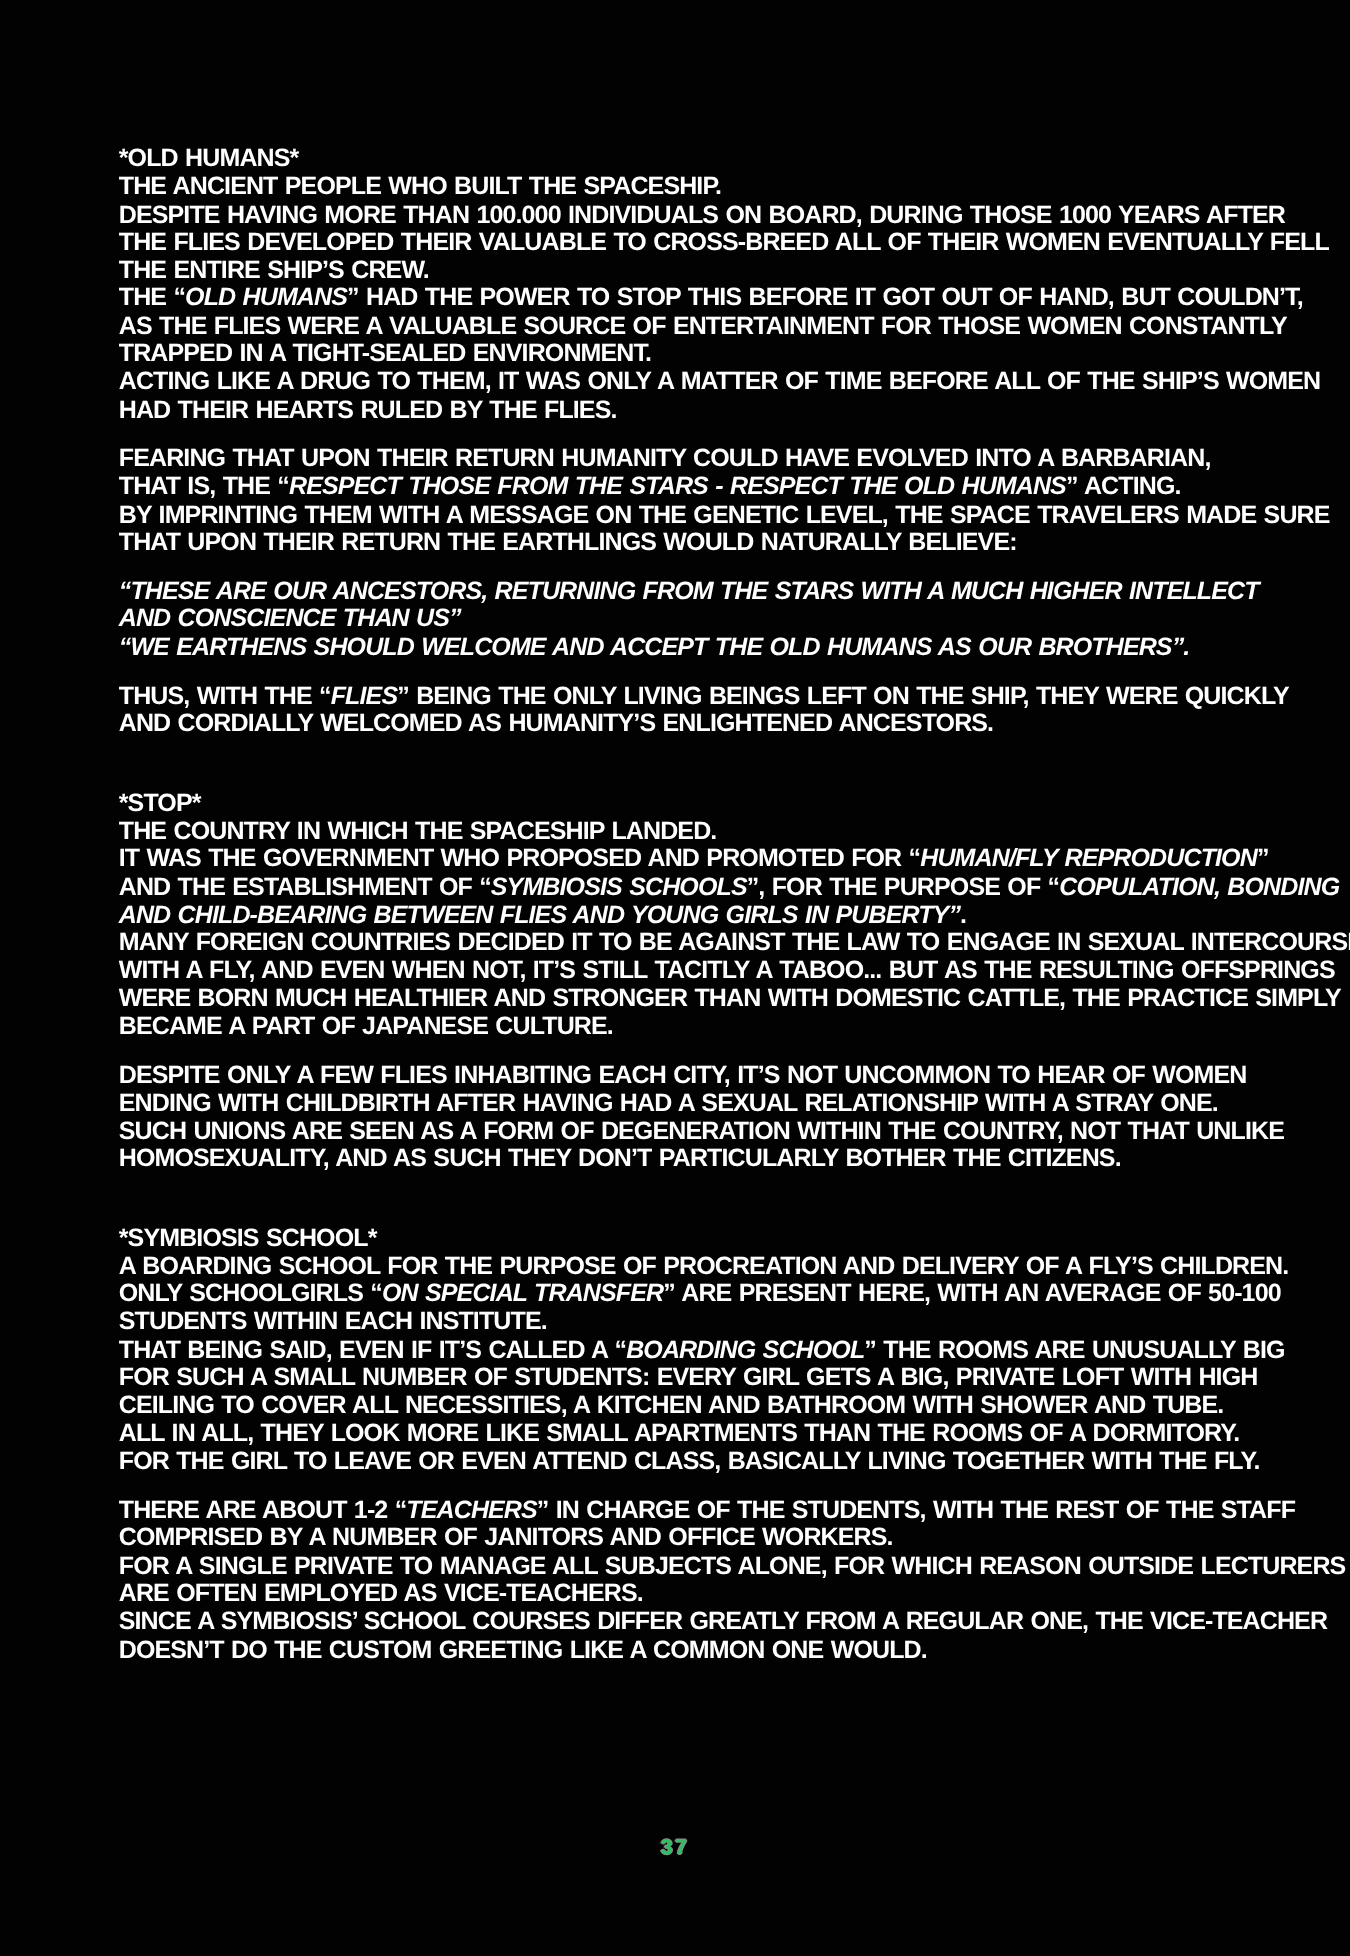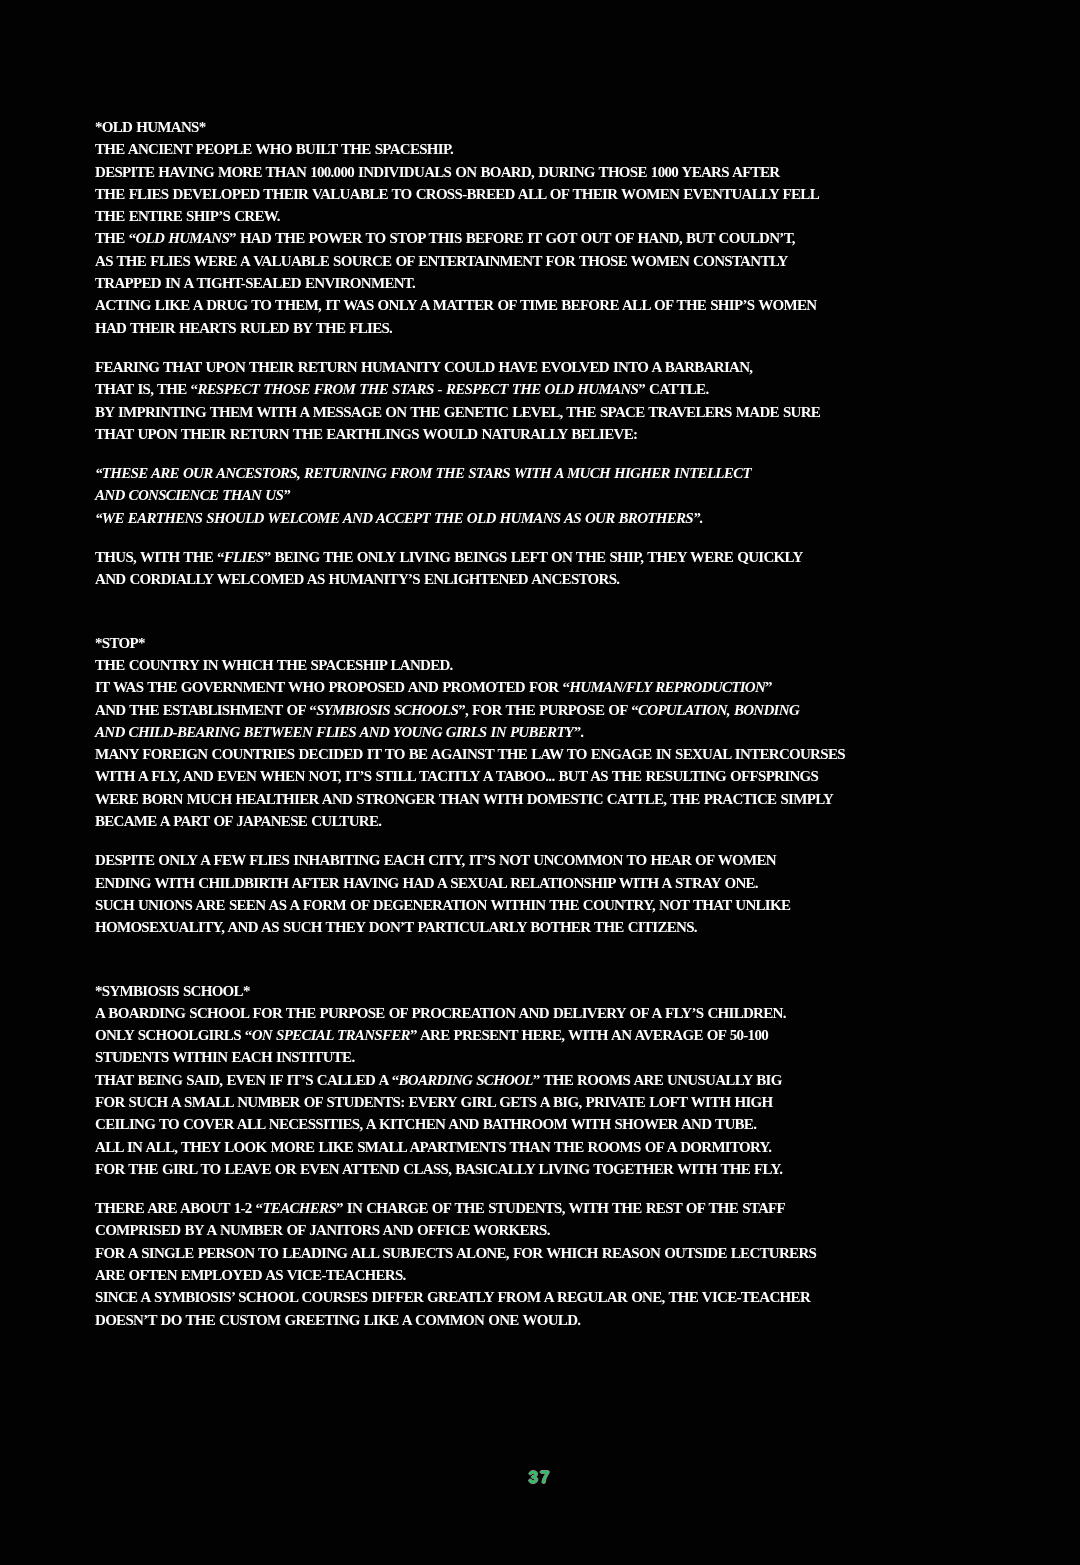--- a/index.html
+++ b/index.html
@@ -16,24 +16,23 @@
     overflow: hidden;
     color: #ffffff;
     font-family: "Liberation Sans", "DejaVu Sans", sans-serif;
     font-weight: bold;
   }
   .content {
     position: absolute;
     left: 95px;
     top: 116px;
     width: 940px;
-    font-size: 15px;
+    font-size: 20px;
     letter-spacing: -0.7px;
     word-spacing: 1px;
-    font-family: Liberation Serif, serif;
   }
   .line {
     line-height: 22.3px;
     height: 22.3px;
     white-space: nowrap;
   }
   .it {
     font-style: italic;
   }
   .para + .para { margin-top: 17px; }
@@ -63,21 +62,21 @@
           <div class="line"><span>THE FLIES DEVELOPED THEIR VALUABLE TO CROSS-BREED ALL OF THEIR WOMEN EVENTUALLY FELL</span></div>
           <div class="line"><span>THE ENTIRE SHIP’S CREW.</span></div>
           <div class="line"><span>THE “</span><span class="it">OLD HUMANS</span><span>” HAD THE POWER TO STOP THIS BEFORE IT GOT OUT OF HAND, BUT COULDN’T,</span></div>
           <div class="line"><span>AS THE FLIES WERE A VALUABLE SOURCE OF ENTERTAINMENT FOR THOSE WOMEN CONSTANTLY</span></div>
           <div class="line"><span>TRAPPED IN A TIGHT-SEALED ENVIRONMENT.</span></div>
           <div class="line"><span>ACTING LIKE A DRUG TO THEM, IT WAS ONLY A MATTER OF TIME BEFORE ALL OF THE SHIP’S WOMEN</span></div>
           <div class="line"><span>HAD THEIR HEARTS RULED BY THE FLIES.</span></div>
         </div>
         <div class="para">
           <div class="line"><span>FEARING THAT UPON THEIR RETURN HUMANITY COULD HAVE EVOLVED INTO A BARBARIAN,</span></div>
-          <div class="line"><span>THAT IS, THE “</span><span class="it">RESPECT THOSE FROM THE STARS - RESPECT THE OLD HUMANS</span><span>” CATTLE.</span></div>
+          <div class="line"><span>THAT IS, THE “</span><span class="it">RESPECT THOSE FROM THE STARS - RESPECT THE OLD HUMANS</span><span>” ACTING.</span></div>
           <div class="line"><span>BY IMPRINTING THEM WITH A MESSAGE ON THE GENETIC LEVEL, THE SPACE TRAVELERS MADE SURE</span></div>
           <div class="line"><span>THAT UPON THEIR RETURN THE EARTHLINGS WOULD NATURALLY BELIEVE:</span></div>
         </div>
         <div class="para">
           <div class="line"><span class="it">“THESE ARE OUR ANCESTORS, RETURNING FROM THE STARS WITH A MUCH HIGHER INTELLECT</span></div>
           <div class="line"><span class="it">AND CONSCIENCE THAN US”</span></div>
           <div class="line"><span class="it">“WE EARTHENS SHOULD WELCOME AND ACCEPT THE OLD HUMANS AS OUR BROTHERS”.</span></div>
         </div>
         <div class="para">
           <div class="line"><span>THUS, WITH THE “</span><span class="it">FLIES</span><span>” BEING THE ONLY LIVING BEINGS LEFT ON THE SHIP, THEY WERE QUICKLY</span></div>
@@ -111,21 +110,21 @@
           <div class="line"><span>STUDENTS WITHIN EACH INSTITUTE.</span></div>
           <div class="line"><span>THAT BEING SAID, EVEN IF IT’S CALLED A “</span><span class="it">BOARDING SCHOOL</span><span>” THE ROOMS ARE UNUSUALLY BIG</span></div>
           <div class="line"><span>FOR SUCH A SMALL NUMBER OF STUDENTS: EVERY GIRL GETS A BIG, PRIVATE LOFT WITH HIGH</span></div>
           <div class="line"><span>CEILING TO COVER ALL NECESSITIES, A KITCHEN AND BATHROOM WITH SHOWER AND TUBE.</span></div>
           <div class="line"><span>ALL IN ALL, THEY LOOK MORE LIKE SMALL APARTMENTS THAN THE ROOMS OF A DORMITORY.</span></div>
           <div class="line"><span>FOR THE GIRL TO LEAVE OR EVEN ATTEND CLASS, BASICALLY LIVING TOGETHER WITH THE FLY.</span></div>
         </div>
         <div class="para">
           <div class="line"><span>THERE ARE ABOUT 1-2 “</span><span class="it">TEACHERS</span><span>” IN CHARGE OF THE STUDENTS, WITH THE REST OF THE STAFF</span></div>
           <div class="line"><span>COMPRISED BY A NUMBER OF JANITORS AND OFFICE WORKERS.</span></div>
-          <div class="line"><span>FOR A SINGLE PERSON TO LEADING ALL SUBJECTS ALONE, FOR WHICH REASON OUTSIDE LECTURERS</span></div>
+          <div class="line"><span>FOR A SINGLE PRIVATE TO MANAGE ALL SUBJECTS ALONE, FOR WHICH REASON OUTSIDE LECTURERS</span></div>
           <div class="line"><span>ARE OFTEN EMPLOYED AS VICE-TEACHERS.</span></div>
           <div class="line"><span>SINCE A SYMBIOSIS’ SCHOOL COURSES DIFFER GREATLY FROM A REGULAR ONE, THE VICE-TEACHER</span></div>
           <div class="line"><span>DOESN’T DO THE CUSTOM GREETING LIKE A COMMON ONE WOULD.</span></div>
         </div>
       </div>
     </div>
   <div class="page-number">37</div>
 </div>
 
 </body></html>

